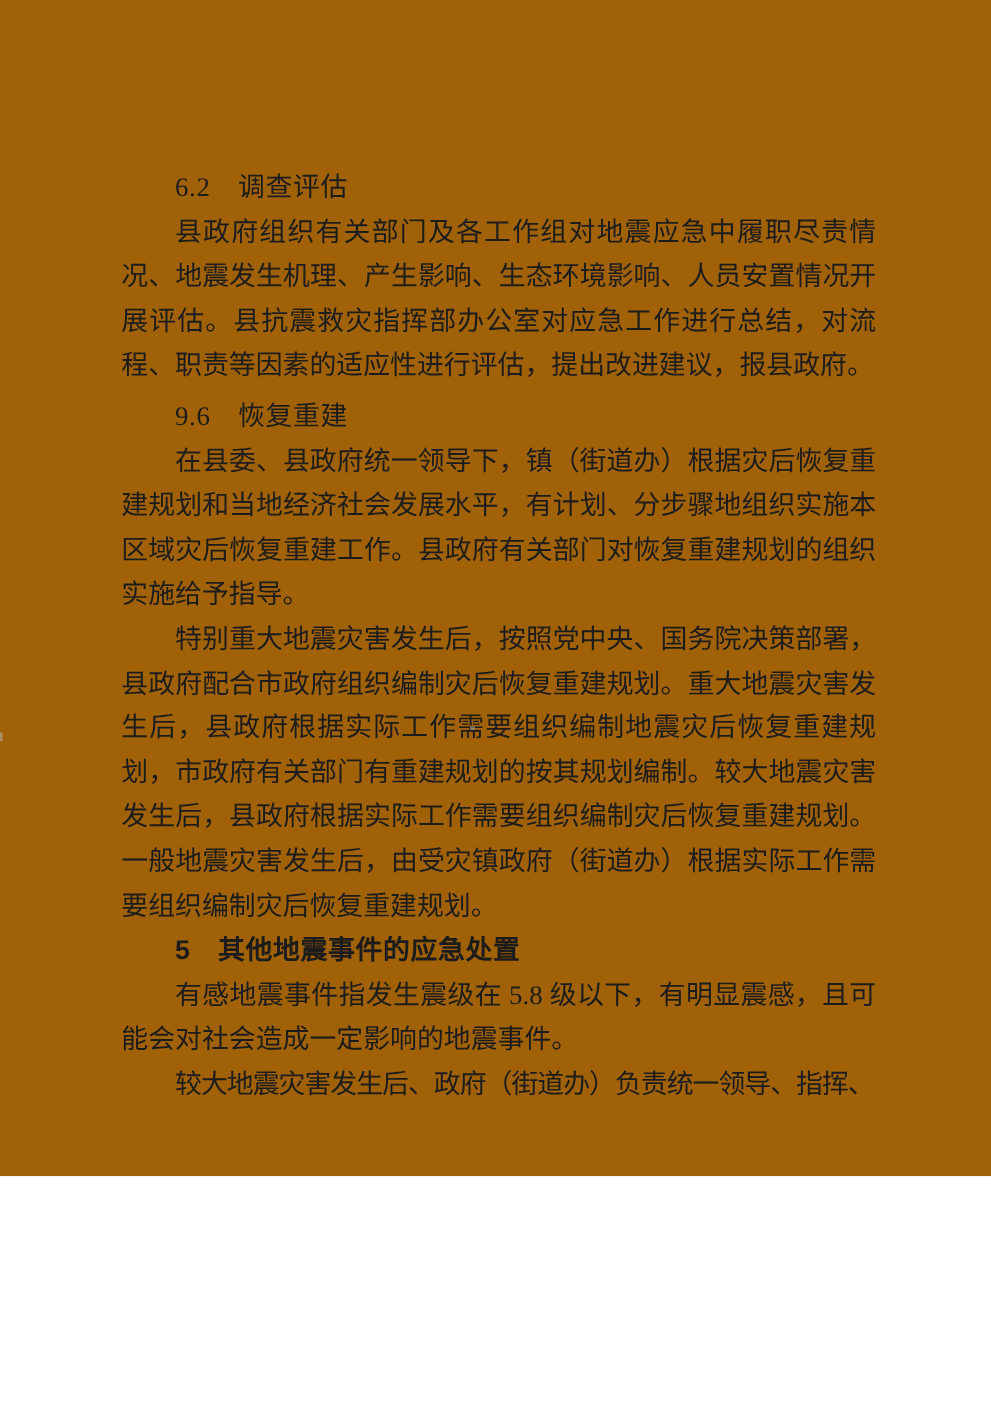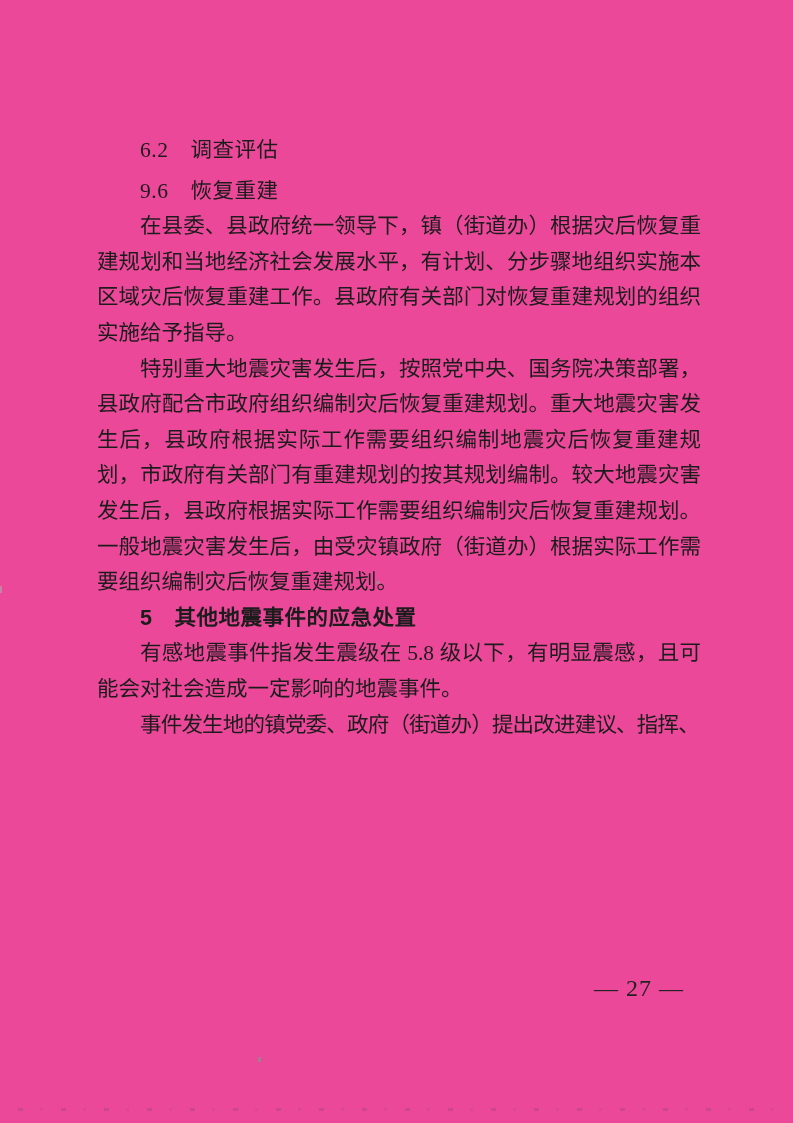--- a/index.html
+++ b/index.html
@@ -3,22 +3,22 @@
 <meta charset="utf-8">
 <style>
   html, body {
     margin: 0;
     padding: 0;
     background: #ffffff;
   }
   .page {
     position: relative;
     width: 793px;
-    height: 1123px;
-    background: #ec4899;
+    height: 941px;
+    background: #a16207;
     overflow: hidden;
     color: #1c1c1c;
     font-family: "Liberation Serif", "DejaVu Serif", serif;
   }
   .content {
     position: absolute;
     left: 97px;
     top: 133px;
     width: 604px;
     font-size: 21.5px;
@@ -98,33 +98,34 @@
 </style>
 </head>
 <body>
 
 <div class="page">
 
   <div class="content">
 
     <h3 class="sub-heading">6.2　调查评估</h3>
 
+    <p class="para">县政府组织有关部门及各工作组对地震应急中履职尽责情况、地震发生机理、产生影响、生态环境影响、人员安置情况开展评估。县抗震救灾指挥部办公室对应急工作进行总结，对流程、职责等因素的适应性进行评估，提出改进建议，报县政府。</p>
 
     <h3 class="sub-heading gap-before">9.6　恢复重建</h3>
 
     <p class="para">在县委、县政府统一领导下，镇（街道办）根据灾后恢复重建规划和当地经济社会发展水平，有计划、分步骤地组织实施本区域灾后恢复重建工作。县政府有关部门对恢复重建规划的组织实施给予指导。</p>
 
     <p class="para">特别重大地震灾害发生后，按照党中央、国务院决策部署，县政府配合市政府组织编制灾后恢复重建规划。重大地震灾害发生后，县政府根据实际工作需要组织编制地震灾后恢复重建规划，市政府有关部门有重建规划的按其规划编制。较大地震灾害发生后，县政府根据实际工作需要组织编制灾后恢复重建规划。一般地震灾害发生后，由受灾镇政府（街道办）根据实际工作需要组织编制灾后恢复重建规划。</p>
 
     <h2 class="chapter-heading">5　其他地震事件的应急处置</h2>
 
 
     <p class="para">有感地震事件指发生震级在 5.8 级以下，有明显震感，且可能会对社会造成一定影响的地震事件。</p>
 
-    <p class="para continued-line">事件发生地的镇党委、政府（街道办）提出改进建议、指挥、</p>
+    <p class="para continued-line">较大地震灾害发生后、政府（街道办）负责统一领导、指挥、</p>
 
   </div>
 
   <div class="page-number">— 27 —</div>
 
   <div class="artifact dot-1"></div>
   <div class="artifact dot-2"></div>
   <div class="artifact dot-3"></div>
   <div class="artifact noise-row"></div>
 

